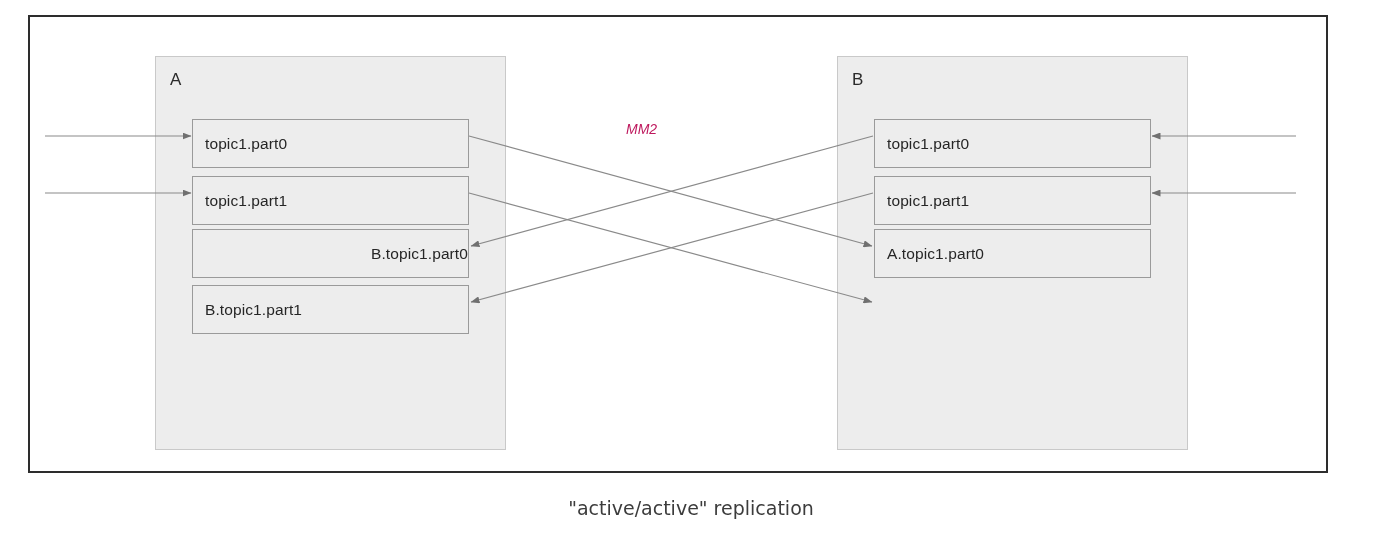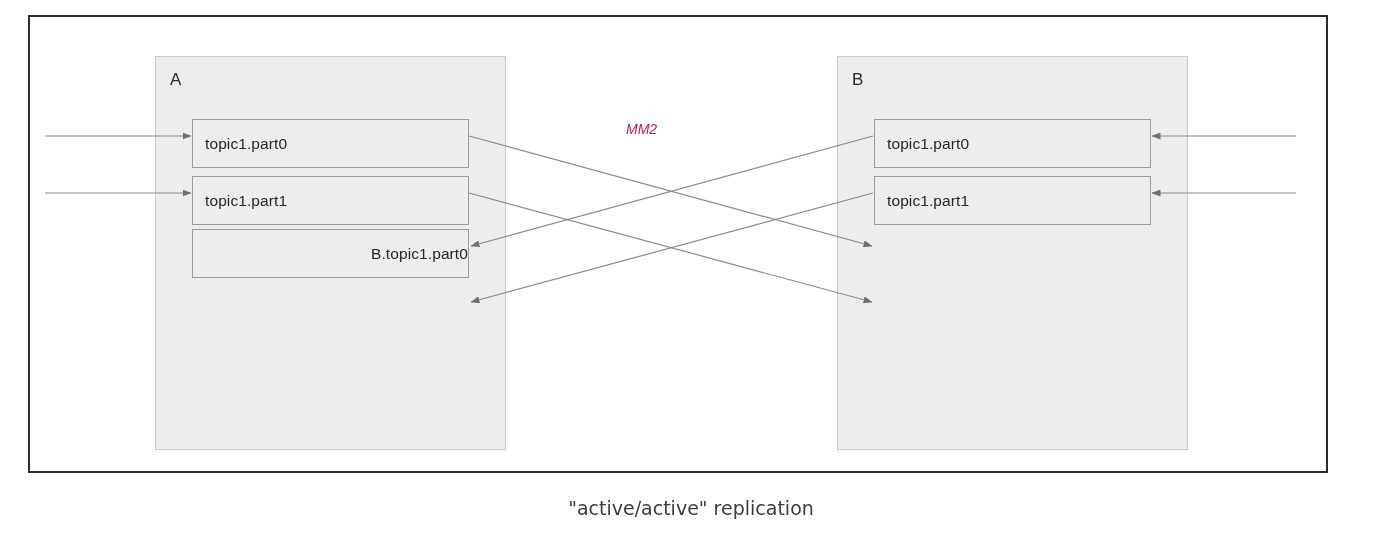--- a/index.html
+++ b/index.html
@@ -109,30 +109,36 @@
 
   <div class="topic-box" style="left:192px; top:119px; width:277px;">
     <span>topic1.part0</span>
   </div>
   <div class="topic-box" style="left:192px; top:176px; width:277px;">
     <span>topic1.part1</span>
   </div>
   <div class="topic-box" style="left:192px; top:229px; width:277px;justify-content:flex-end;">
     <span>B.topic1.part0</span>
   </div>
+  <div class="topic-box" style="left:192px; top:285px; width:277px;">
+    <span>B.topic1.part1</span>
+  </div>
 
   <div class="cluster" style="left:837px; top:56px; width:351px; height:394px;">
     <div class="cluster-label">B</div>
   </div>
 
   <div class="topic-box" style="left:874px; top:119px; width:277px;">
     <span>topic1.part0</span>
   </div>
   <div class="topic-box" style="left:874px; top:176px; width:277px;">
     <span>topic1.part1</span>
+  </div>
+  <div class="topic-box" style="left:874px; top:229px; width:277px;">
+    <span>A.topic1.part0</span>
   </div>
 
   <div class="mm2-label" style="left:626px; top:121px;">MM2</div>
 
   <svg class="wires" viewBox="0 0 1382 542">
     <defs>
       <marker id="arrowhead" markerWidth="9" markerHeight="7" refX="8.5" refY="3.5" orient="auto" markerUnits="userSpaceOnUse">
         <path d="M0,0 L9,3.5 L0,7 z" fill="#707070"></path>
       </marker>
     </defs>

